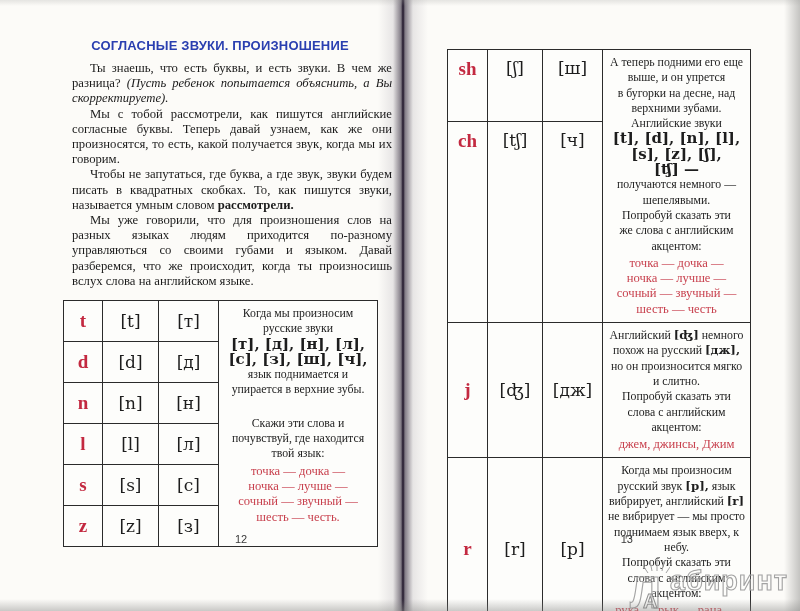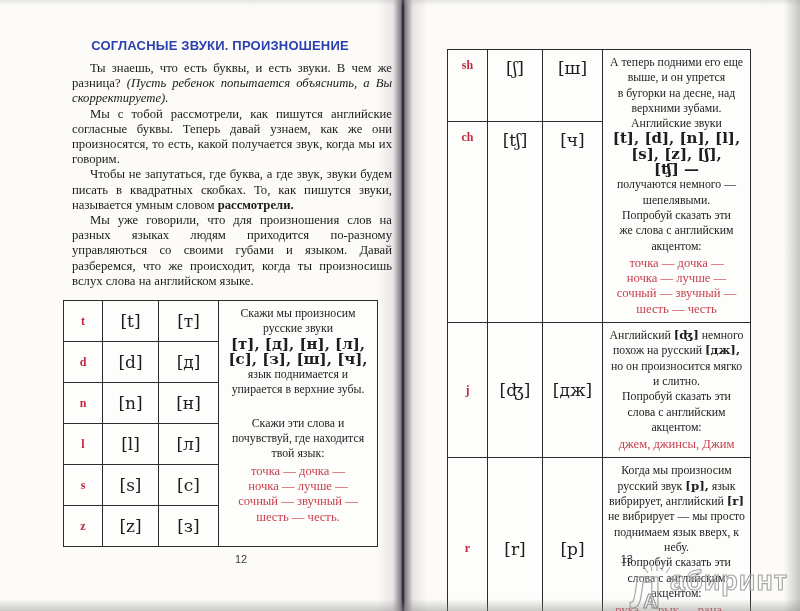--- a/index.html
+++ b/index.html
@@ -26,33 +26,33 @@
   .body-text{margin:8px 8px 0 44px;width:320px;color:#1b1b1b;}
   .body-text p{margin:0;font-size:12.7px;line-height:15.2px;text-align:justify;text-indent:18px;}
   .it{font-style:italic;}
   .b{font-weight:bold;}
 
   
   table.tbl{border-collapse:collapse;position:absolute;table-layout:fixed;background:#fdfdfb;}
   .tbl td{border:1.5px solid #2b2b2b;overflow:hidden;}
   .tbl-left{left:35px;top:300px;width:314px;}
   .tbl-right{left:37px;top:49px;width:303px;}
-  td.letter{color:#c32940;font-weight:bold;font-size:12px;text-align:center;font-family:"Liberation Serif",serif;}
+  td.letter{color:#c32940;font-weight:bold;font-size:19px;text-align:center;font-family:"Liberation Serif",serif;}
   td.trans{font-size:17px;text-align:center;color:#1d1d1d;font-family:"DejaVu Serif",serif;}
   td.note{text-align:center;vertical-align:top;padding:5px 4px;font-size:11.8px;line-height:15.3px;color:#1d1d1d;}
   .vtop{vertical-align:top;padding-top:8px;}
   .ml{white-space:pre-line;}
   .snd{font-family:"DejaVu Serif",serif;font-weight:bold;font-size:15px;}
   .gap{margin-top:18px;}
   .red{color:#c8414e;font-size:12.6px;margin-top:2px;}
   .note .flow{text-align:center;}
   .bk{font-family:"DejaVu Serif",serif;font-weight:bold;}
 
   
-  .pageno{position:absolute;top:553px;font-family:"Liberation Sans",sans-serif;font-size:11px;color:#3a3a3a;}
+  .pageno{position:absolute;top:533px;font-family:"Liberation Sans",sans-serif;font-size:11px;color:#3a3a3a;}
   .pageno-left{left:183px;width:60px;text-align:center;}
   .pageno-right{left:163px;width:60px;text-align:right;}
 
   
   .watermark{position:absolute;right:2px;bottom:2px;display:flex;align-items:flex-end;
     font-family:"Liberation Sans",sans-serif;font-weight:bold;
     color:rgba(255,255,255,.15);-webkit-text-stroke:1.1px #a3a3a3;}
   .wm-l{position:relative;display:inline-block;width:40px;height:48px;}
   .wm-L{position:absolute;left:0;bottom:-6px;font-size:44px;line-height:44px;}
   .wm-A{position:absolute;left:13px;bottom:-4px;font-size:20px;-webkit-text-stroke:1px #8f8f8f;}
@@ -80,21 +80,21 @@
           <col style="width:56px">
           <col style="width:60px">
           <col style="width:159px">
         </colgroup>
       <tbody>
           <tr style="height:41px">
         <td class="letter">t</td>
         <td class="trans">[t]</td>
         <td class="trans">[т]</td>
         <td class="note" rowspan="6">
-          <div class="ml">Скажи мы произносим
+          <div class="ml">Когда мы произносим
 русские звуки</div>
           <div class="ml snd">[т], [д], [н], [л],
 [с], [з], [ш], [ч],</div>
           <div class="ml">язык поднимается и
 упирается в верхние зубы.</div>
           <div class="ml gap">Скажи эти слова и
 почувствуй, где находится
 твой язык:</div>
           <div class="ml red">точка — дочка —
 ночка — лучше —

